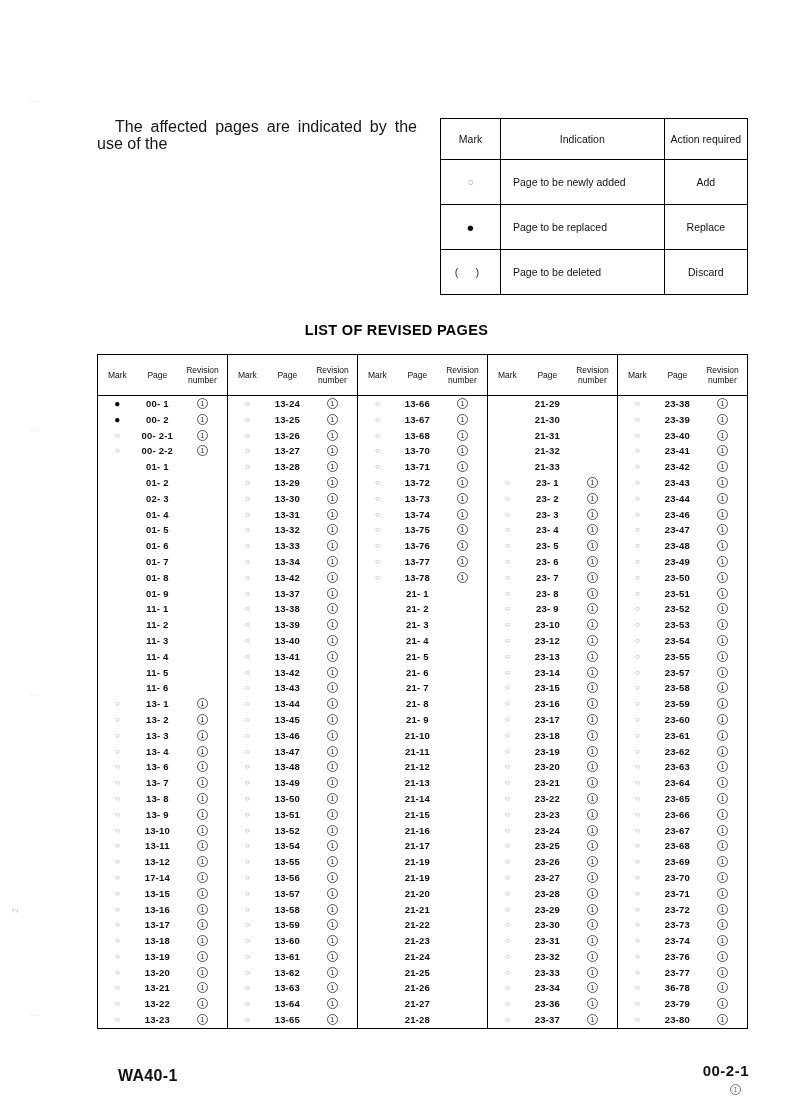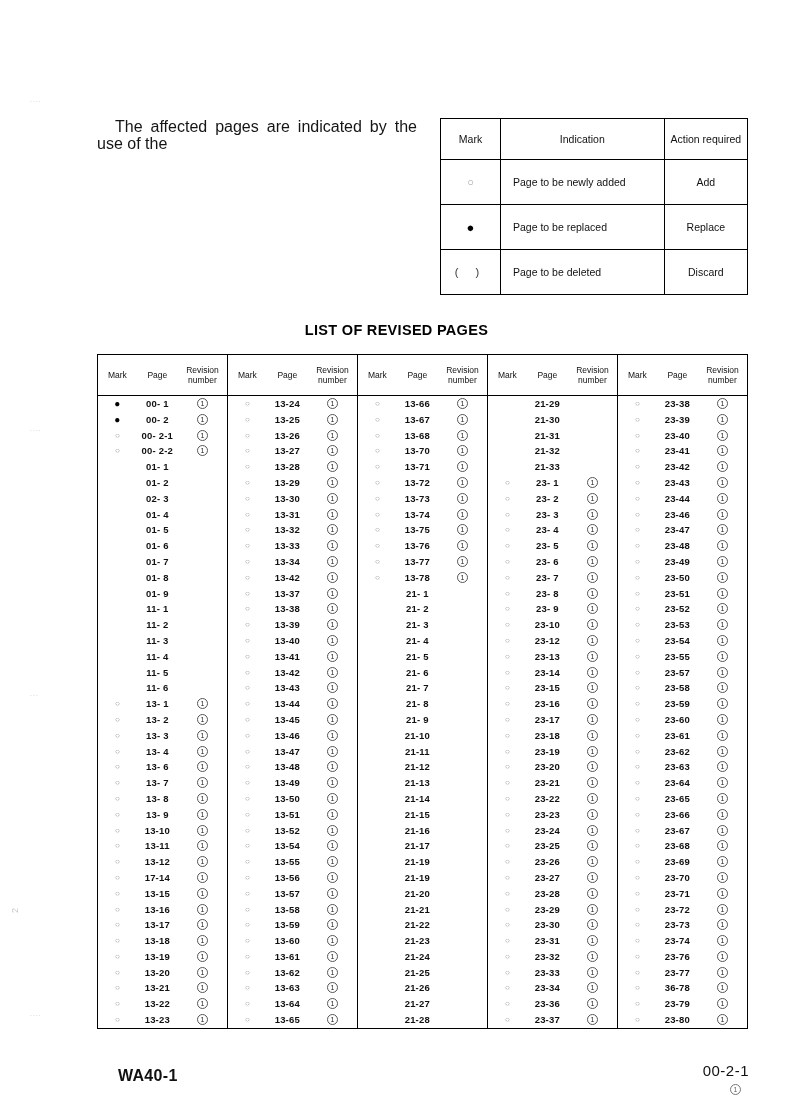--- a/index.html
+++ b/index.html
@@ -184,21 +184,21 @@
     font-size: 16px;
     font-weight: bold;
     letter-spacing: 0.3px;
   }
   .footer-page {
     position: absolute;
     right: 44px;
     top: 1062px;
     text-align: center;
     font-size: 15px;
-    font-weight: normal;
+    font-weight: bold;
     letter-spacing: 0.5px;
   }
   .footer-rev {
     position: absolute;
     right: 52px;
     top: 1084px;
     font-size: 8px;
     color: #666;
   }
   .footer-rev .circ {

